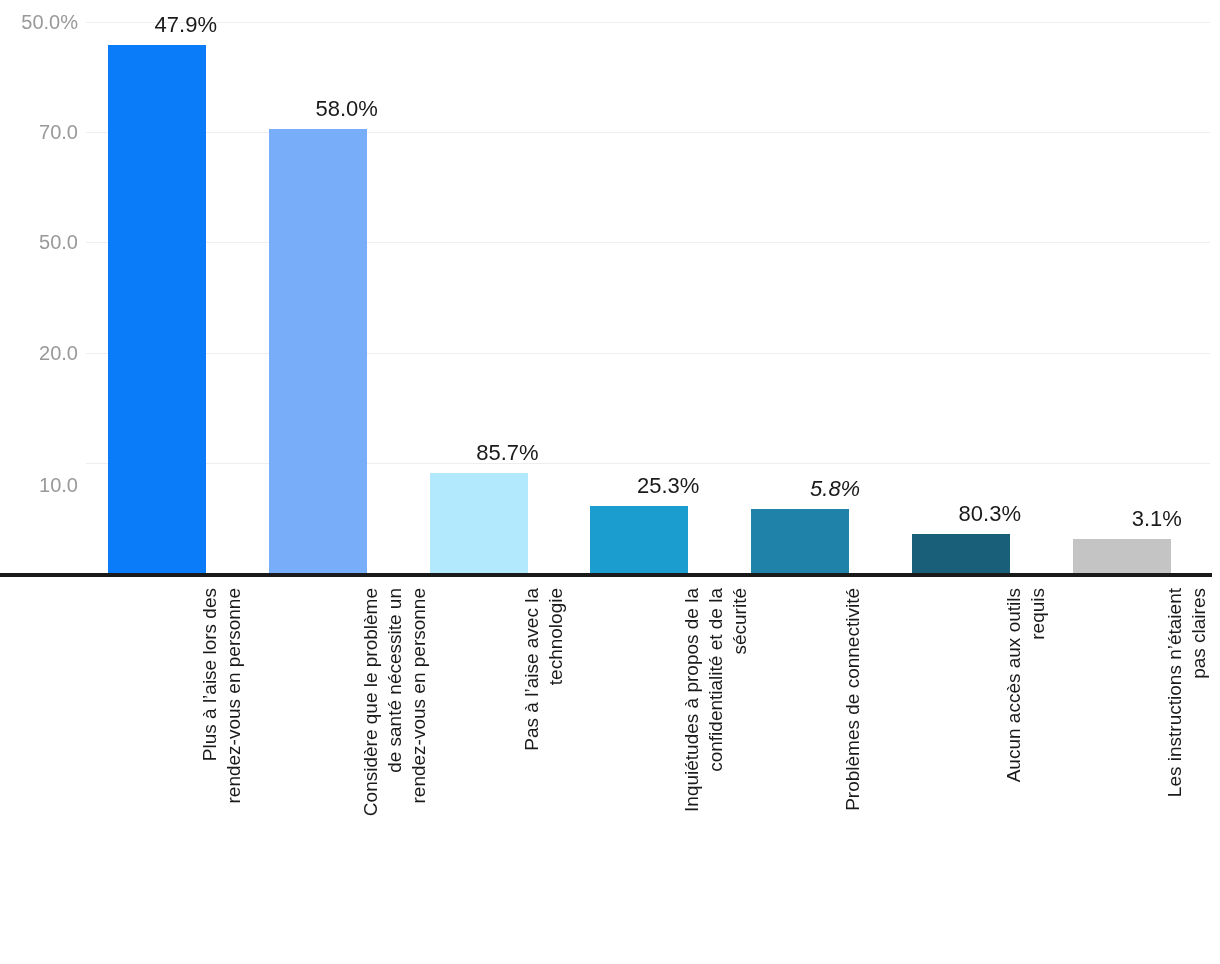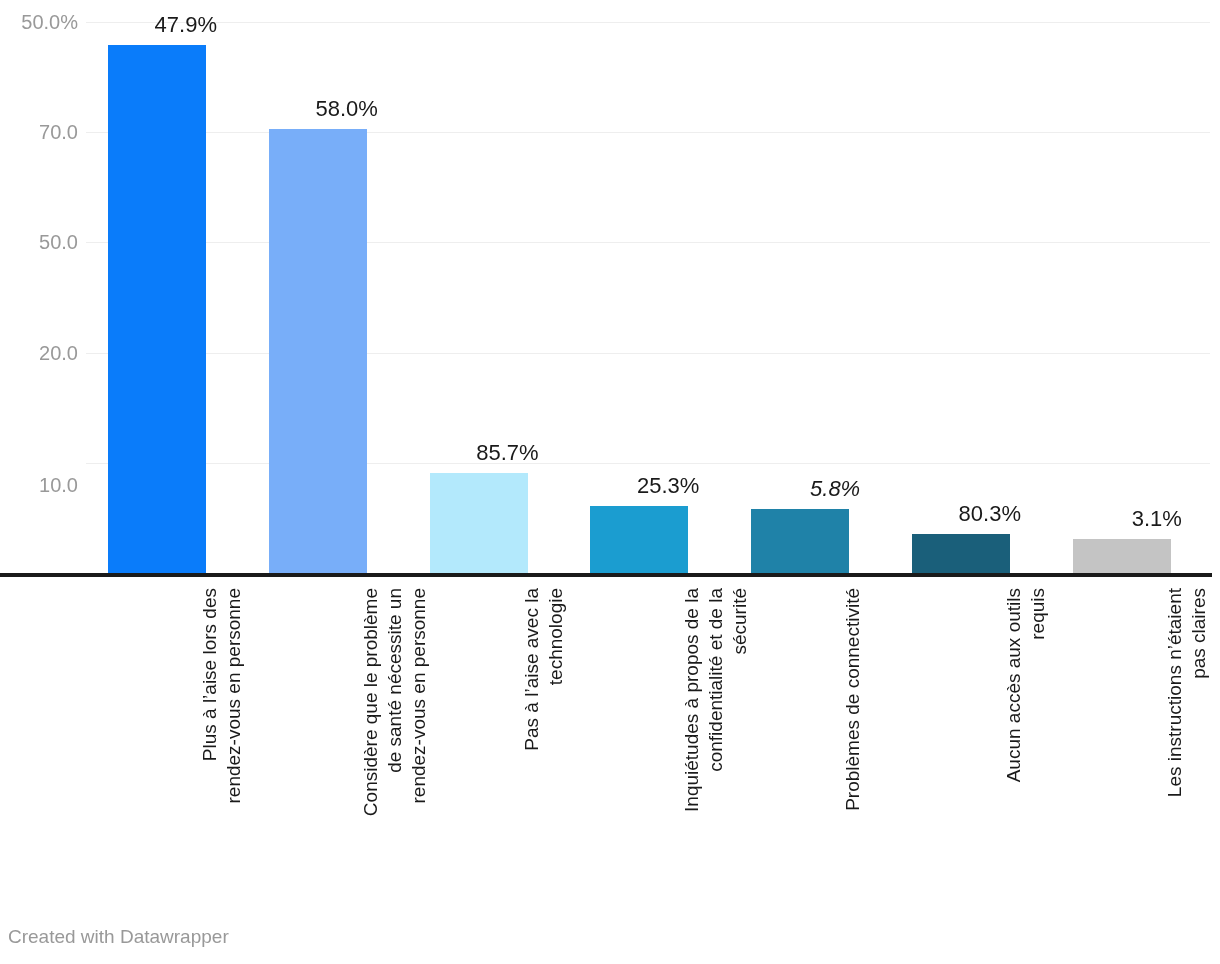--- a/index.html
+++ b/index.html
@@ -145,15 +145,14 @@
       <div class="cat-label" style="left: 680.4px;">Inquiétudes à propos de la
 confidentialité et de la
 sécurité</div>
       <div class="cat-label" style="left: 841.2px;">Problèmes de connectivité</div>
       <div class="cat-label" style="left: 1002px;">Aucun accès aux outils
 requis</div>
       <div class="cat-label" style="left: 1162.8px;">Les instructions n’étaient
 pas claires</div>
     </div>
 
-  <div class="footer">Created with Datawrapper</div>
 
 </div>
 
 </body></html>

